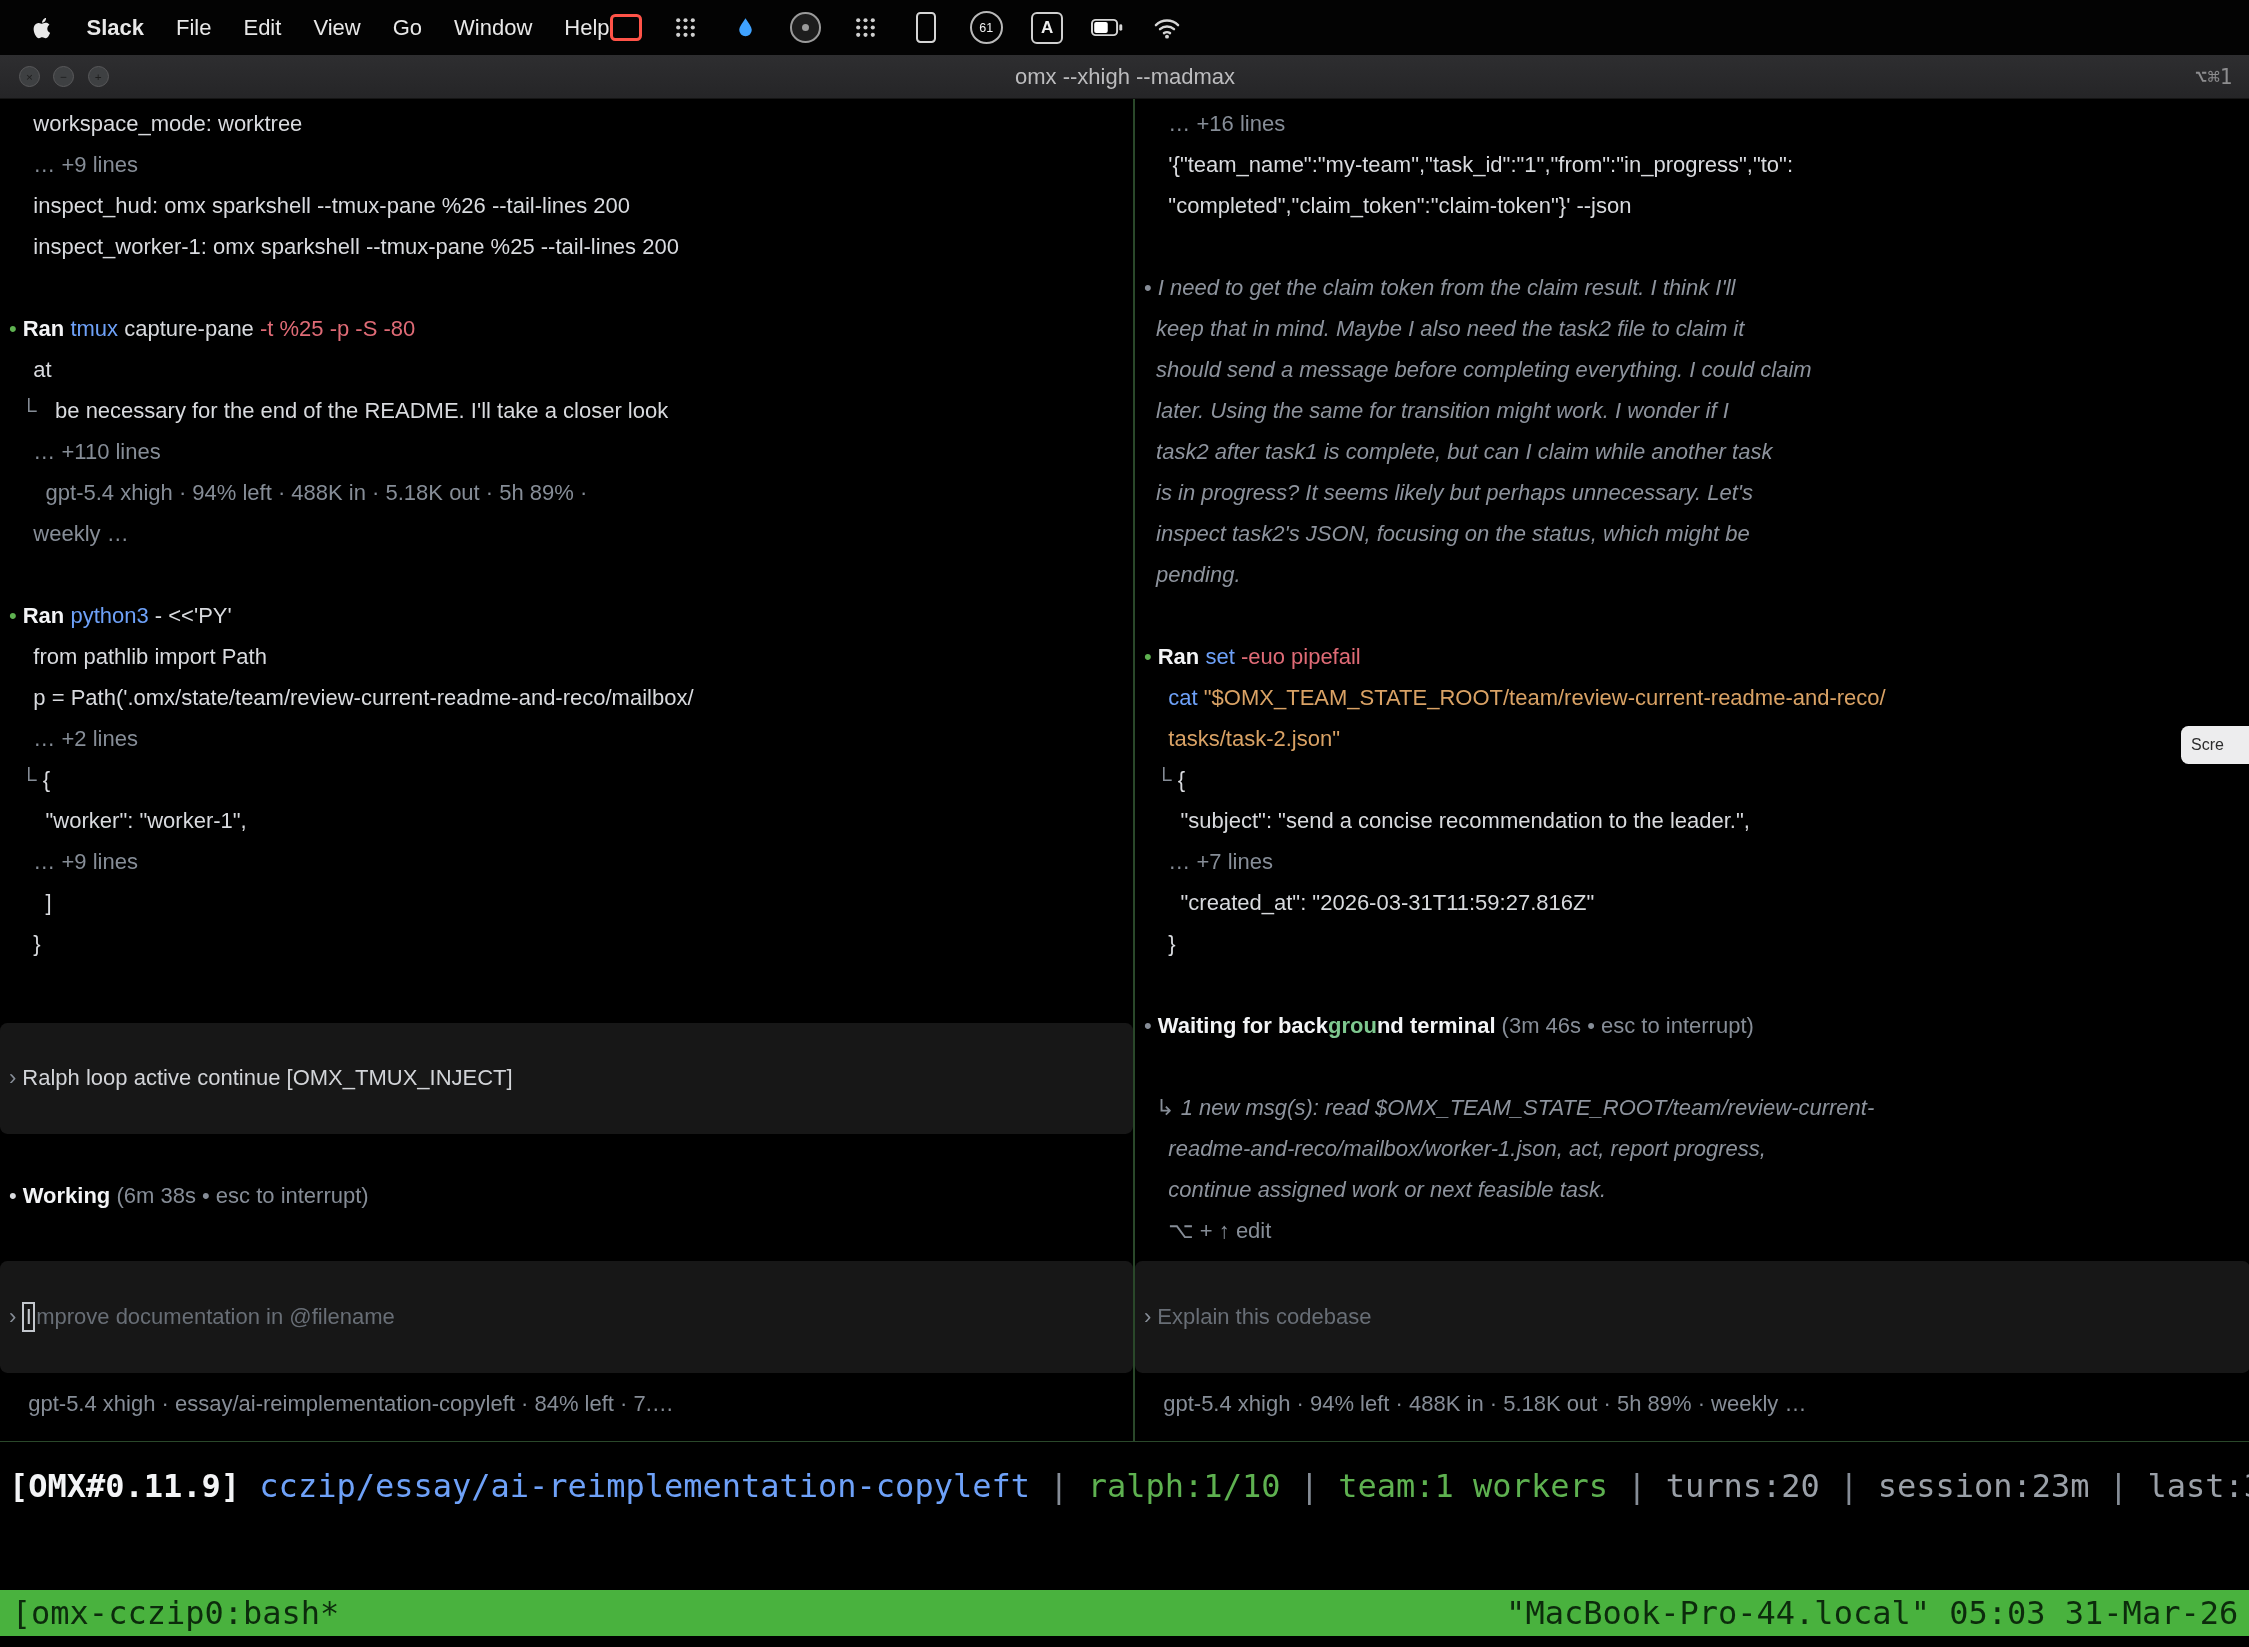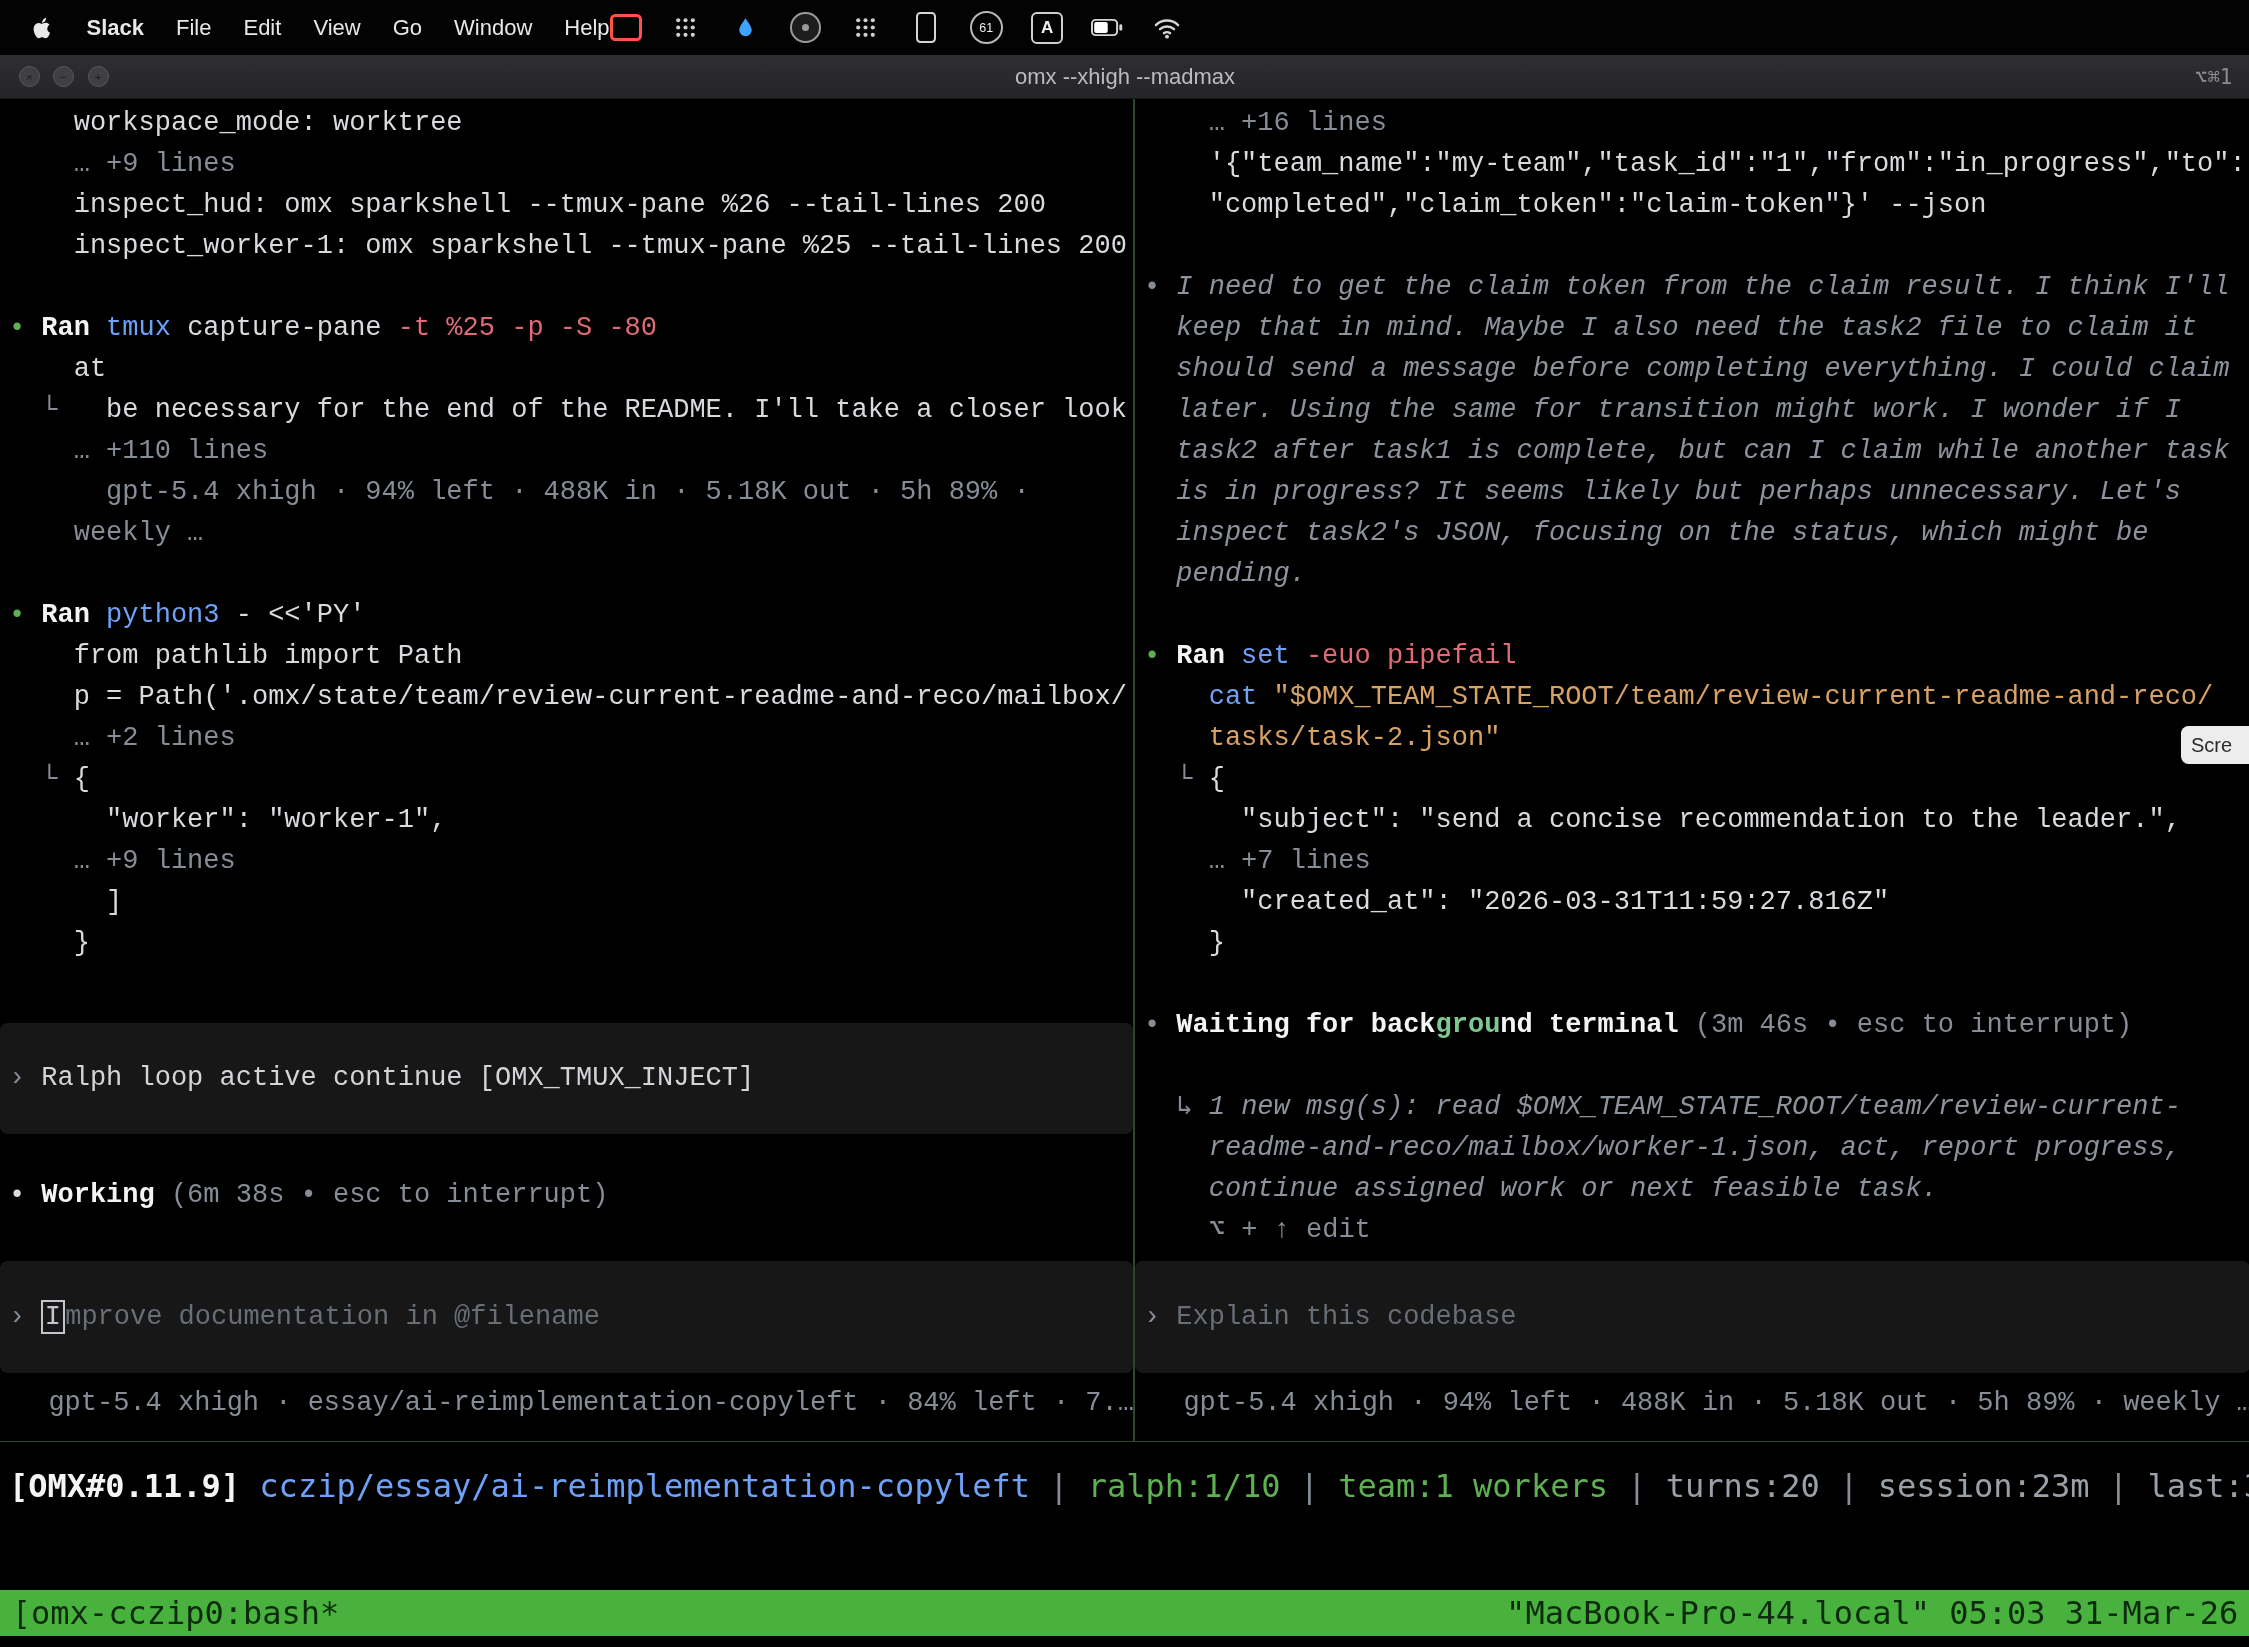--- a/index.html
+++ b/index.html
@@ -32,21 +32,21 @@
   .lights{position:absolute;left:19px;top:0;height:100%;display:flex;align-items:center;gap:13.3px;}
   .light{width:19px;height:19px;border-radius:50%;background:#3e4042;border:0.7px solid #59595b;
          display:flex;align-items:center;justify-content:center;font-size:11.8px;color:#1d1d1d;}
   .tb-right{position:absolute;right:17.7px;top:0;height:100%;display:flex;align-items:center;
             color:#8d8d8f;font-size:20.7px;font-family:"DejaVu Sans Mono","DejaVu Sans",monospace;}
 
   
   .terminal{flex:1 1 auto;display:flex;background:#000;border-bottom:1.5px solid #2a482a;
             box-sizing:border-box;min-height:0;}
   .pane{display:flex;flex-direction:column;padding-top:4.4px;box-sizing:border-box;
-        font-family:Liberation Mono, monospace;font-size:27px;overflow:hidden;
+        font-family:Liberation Sans, sans-serif;font-size:22px;overflow:hidden;
         padding-bottom:17.7px;}
   .pane.left{width:1135px;flex:0 0 auto;border-right:2.2px solid #2a482a;}
   .pane.right{flex:1 1 auto;}
   .tline{height:41px;line-height:41px;white-space:pre;overflow:hidden;padding-left:8.9px;color:#d8dade;}
   .spacer{flex:1 1 auto;}
 
   .c-fg{color:#d8dade;}
   .c-b{color:#f3f4f6;font-weight:700;}
   .c-dim{color:#868d97;}
   .c-dim2{color:#9aa0a8;}
@@ -75,21 +75,21 @@
   .footer .tline{height:41px;line-height:41px;}
 
   
   .tmuxbar{height:46px;flex:0 0 auto;background:#49b23e;color:#0c2b0c;display:flex;
            align-items:center;justify-content:space-between;padding:0 11.8px;
            font-family:"DejaVu Sans Mono","DejaVu Sans",monospace;font-size:32px;white-space:pre;}
   .bottomfill{height:11.8px;flex:0 0 auto;background:#000;}
 
   
   .tooltip{position:absolute;right:0;top:726px;width:59px;height:38px;background:#ededee;
-           color:#2c2c2c;border-radius:7.4px 0 0 7.4px;font-size:20px;line-height:38px;
+           color:#2c2c2c;border-radius:7.4px 0 0 7.4px;font-size:16px;line-height:38px;
            padding-left:10.3px;overflow:hidden;white-space:nowrap;box-shadow:0 1.5px 5.9px rgba(0,0,0,.5);}
 </style>
 </head>
 <body>
 
 <div class="screen">
 
   <div class="menubar">
     <div class="menu-left">
       <span class="apple">

